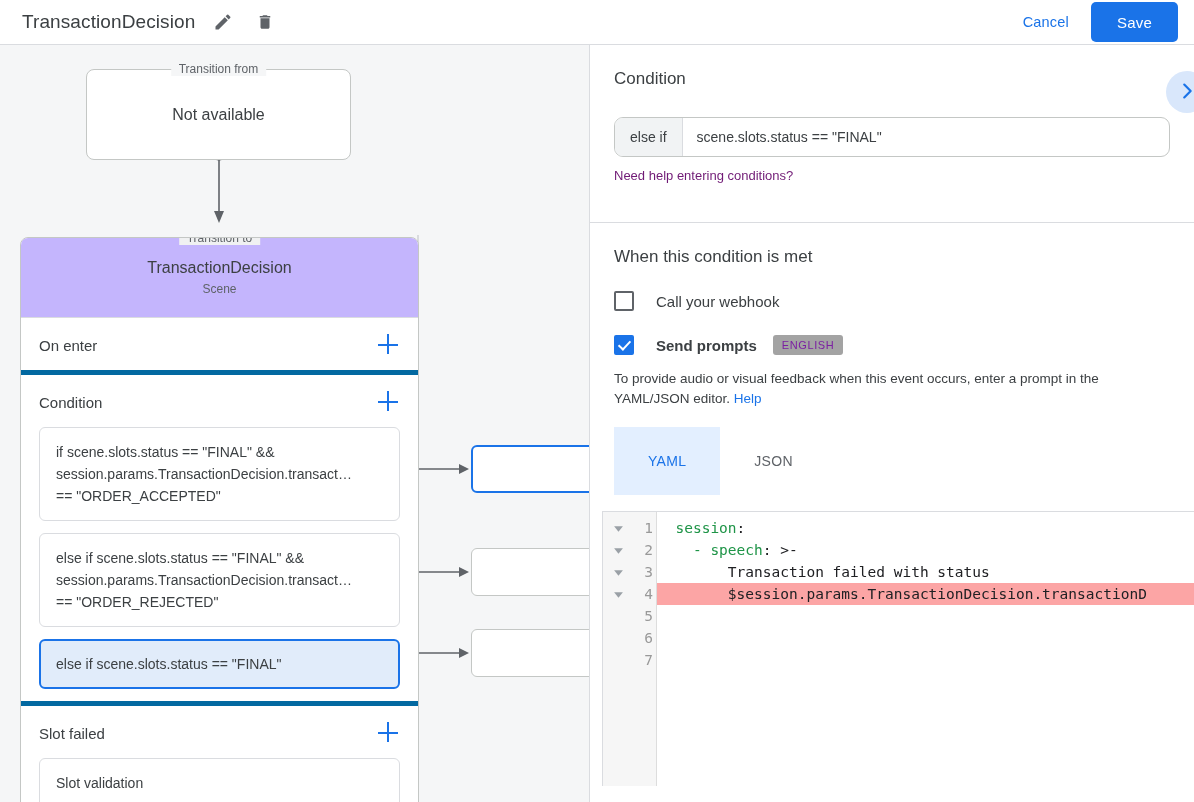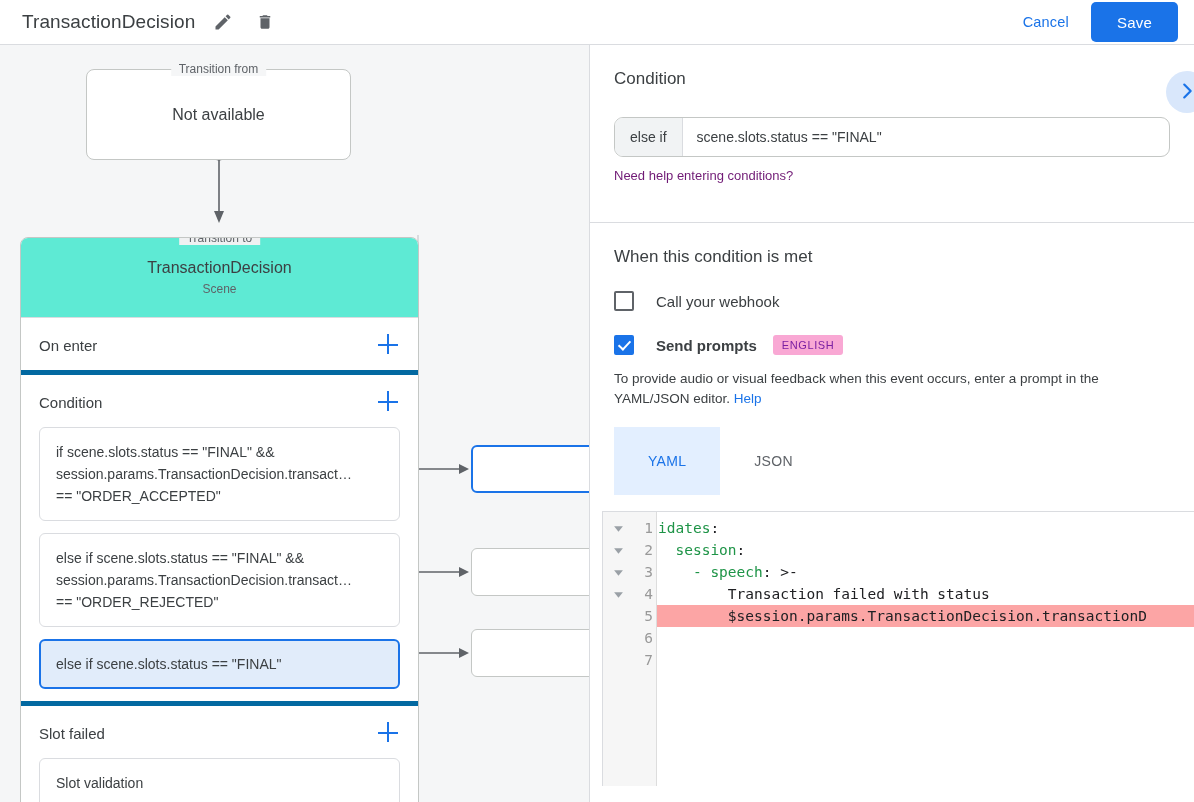--- a/index.html
+++ b/index.html
@@ -79,21 +79,21 @@
   .scene-card {
     position: absolute; left: 20px; top: 192px;
     width: 399px; height: 610px;
     background: #ffffff;
     border: 1px solid #c4c7c5;
     border-radius: 8px;
     overflow: hidden;
   }
   .scene-head {
     position: relative;
-    background: #5eead4;
+    background: #c4b5fd;
     border-bottom: 1px solid #dadce0;
     height: 80px;
     display: flex; flex-direction: column;
     align-items: center; justify-content: center;
   }
   .scene-head .legend {
     position: absolute; top: -7px; left: 50%; transform: translateX(-50%);
     background: #f0f1f2; padding: 0 8px;
     font-size: 12px; color: #5f6368;
   }
@@ -208,21 +208,21 @@
   }
   .cbox.checked { background: #1a73e8; border-color: #1a73e8; }
   .cbox.checked::after {
     content: ""; position: absolute; left: 5px; top: 1px;
     width: 5px; height: 10px; border: solid #fff;
     border-width: 0 2.3px 2.3px 0; transform: rotate(43deg);
   }
   .check-label { font-size: 15px; color: #3c4043; margin-left: 22px; }
   .check-label.bold { font-weight: bold; }
   .lang-badge {
-    margin-left: 16px; background: #f9a8d4; color: #7b1fa2;
+    margin-left: 16px; background: #a3a3a3; color: #7b1fa2;
     font-size: 11px; letter-spacing: .6px; padding: 4px 9px;
     border-radius: 3px;
   }
   .desc {
     margin: 14px 24px 0 24px; font-size: 13.5px; color: #3c4043;
     line-height: 20px; max-width: 558px;
   }
   .desc a { color: #1a73e8; text-decoration: none; cursor: pointer; }
 
   .tabs { display: flex; margin: 18px 0 0 24px; }
@@ -448,21 +448,20 @@
         <div class="gutter" id="gutter">
             <div>1</div>
             <div>2</div>
             <div>3</div>
             <div>4</div>
             <div>5</div>
             <div>6</div>
             <div>7</div>
           </div>
         <div class="code-area" id="code-area">
-            <div class="code-line"><span class="tok-plain"></span><span class="tok-key">idates</span><span class="tok-plain">:</span></div>
             <div class="code-line"><span class="tok-plain">&nbsp;&nbsp;</span><span class="tok-key">session</span><span class="tok-plain">:</span></div>
             <div class="code-line"><span class="tok-plain">&nbsp;&nbsp;&nbsp;&nbsp;</span><span class="tok-key">- speech</span><span class="tok-plain">: &gt;-</span></div>
             <div class="code-line"><span class="tok-plain">&nbsp;&nbsp;&nbsp;&nbsp;&nbsp;&nbsp;&nbsp;&nbsp;Transaction failed with status</span></div>
             <div class="code-line hl"><span class="tok-plain">&nbsp;&nbsp;&nbsp;&nbsp;&nbsp;&nbsp;&nbsp;&nbsp;$session.params.TransactionDecision.transactionD</span></div>
             <div class="code-line"><span class="tok-plain"></span></div>
           </div>
       </div>
     </div>
 
   </div>

